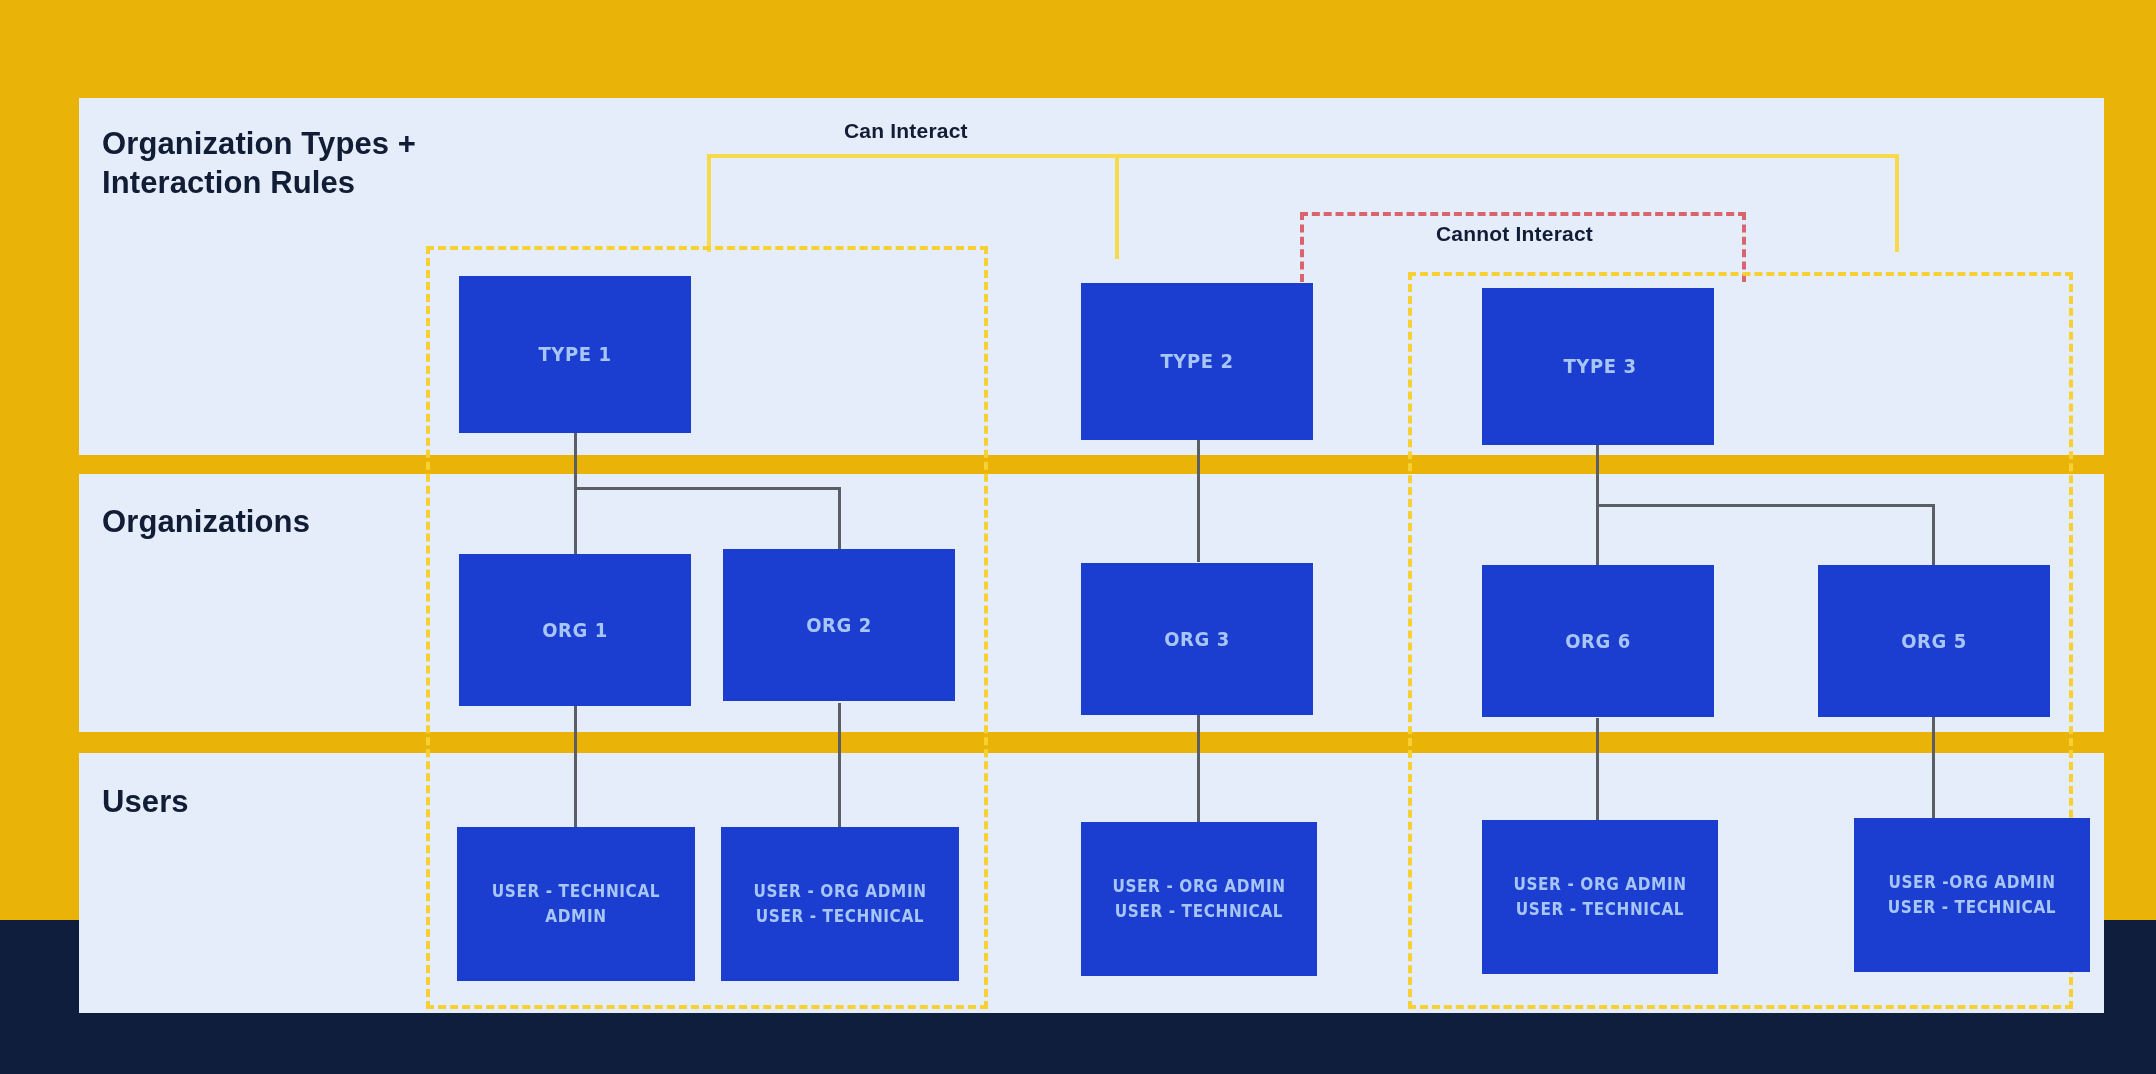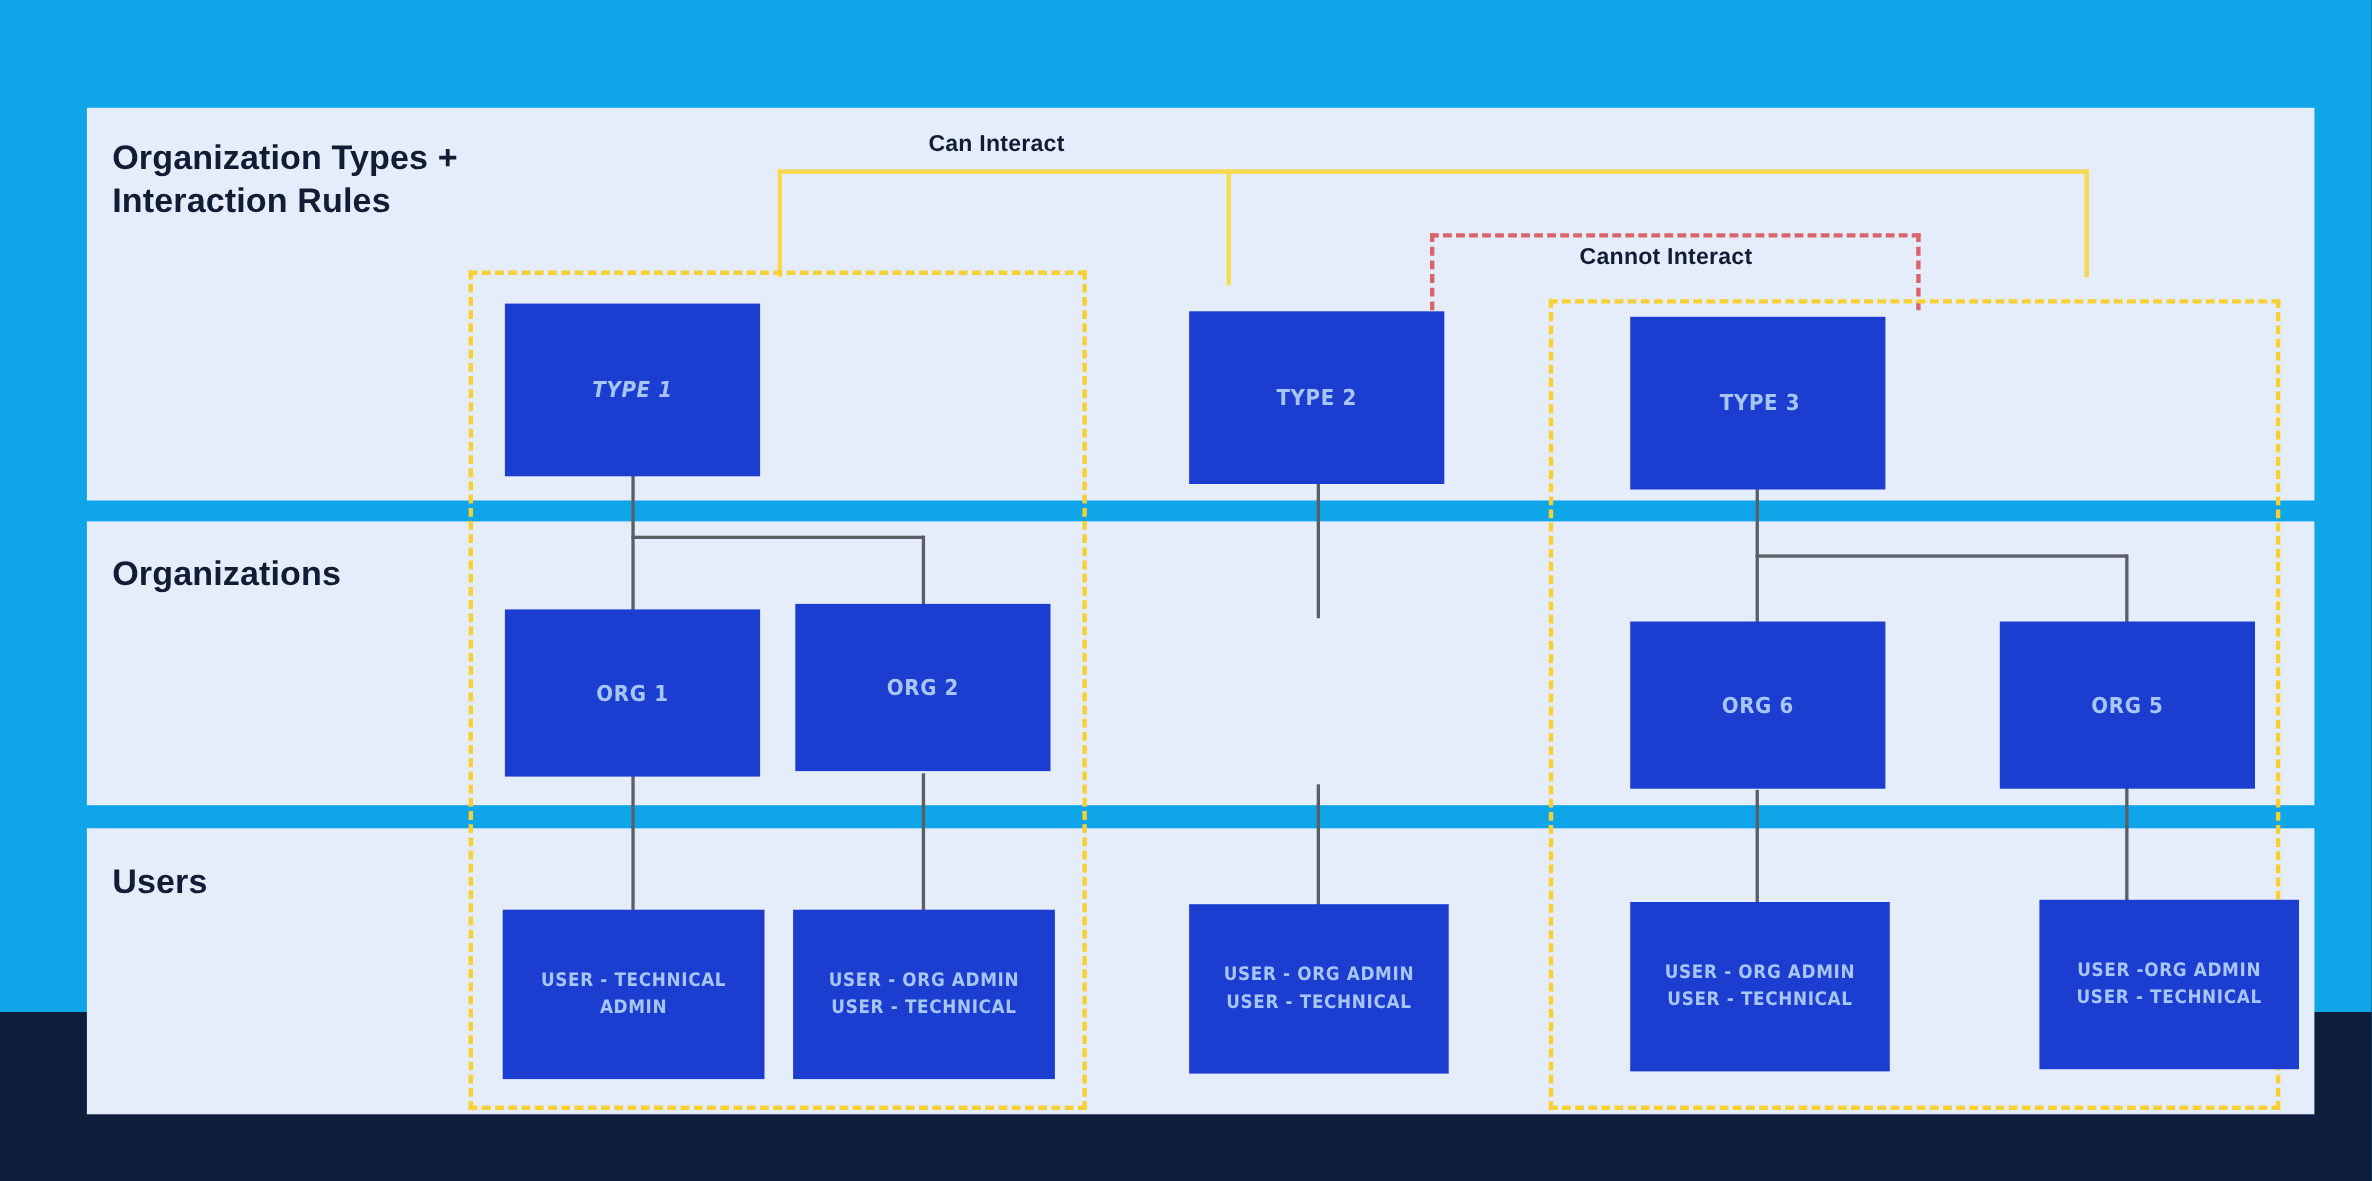--- a/index.html
+++ b/index.html
@@ -11,21 +11,21 @@
     width: 2156px;
     height: 1074px;
     font-family: "Liberation Sans", sans-serif;
     overflow: hidden;
   }
 
   #canvas {
     position: relative;
     width: 2156px;
     height: 920px;
-    background: #0ea5e9;
+    background: #eab308;
   }
 
   
   .band {
     position: absolute;
     left: 79px;
     width: 2025px;
     background: #e5edfb;
   }
   #band-types { top: 98px;  height: 357px; }
@@ -148,26 +148,27 @@
 
   <div class="conn v" style="left:1197px; top:437px; height:125px;"></div>
   <div class="conn v" style="left:1197px; top:713px; height:110px;"></div>
 
   <div class="conn v" style="left:1596px; top:442px; height:130px;"></div>
   <div class="conn h" style="left:1596px; top:504px; width:338px;"></div>
   <div class="conn v" style="left:1932px; top:504px; height:65px;"></div>
   <div class="conn v" style="left:1596px; top:718px; height:105px;"></div>
   <div class="conn v" style="left:1932px; top:713px; height:110px;"></div>
 
-  <div class="node type" style="left:459px; top:276px; width:232px; height:157px;font-style:italic;">TYPE 1</div>
+  <div class="node type" style="left:459px; top:276px; width:232px; height:157px;">TYPE 1</div>
   <div class="node type" style="left:1081px; top:283px; width:232px; height:157px;">TYPE 2</div>
   <div class="node type" style="left:1482px; top:288px; width:232px; height:157px;padding-left:12px;">TYPE 3</div>
 
   <div class="node org" style="left:459px; top:554px; width:232px; height:152px;">ORG 1</div>
   <div class="node org" style="left:723px; top:549px; width:232px; height:152px;">ORG 2</div>
+  <div class="node org" style="left:1081px; top:563px; width:232px; height:152px;">ORG 3</div>
   <div class="node org" style="left:1482px; top:565px; width:232px; height:152px;">ORG 6</div>
   <div class="node org" style="left:1818px; top:565px; width:232px; height:152px;">ORG 5</div>
 
   <div class="node user" style="left:457px; top:827px; width:238px; height:154px;">USER - TECHNICAL
 ADMIN</div>
   <div class="node user" style="left:721px; top:827px; width:238px; height:154px;">USER - ORG ADMIN
 USER - TECHNICAL</div>
   <div class="node user" style="left:1081px; top:822px; width:236px; height:154px;">USER - ORG ADMIN
 USER - TECHNICAL</div>
   <div class="node user" style="left:1482px; top:820px; width:236px; height:154px;">USER - ORG ADMIN

